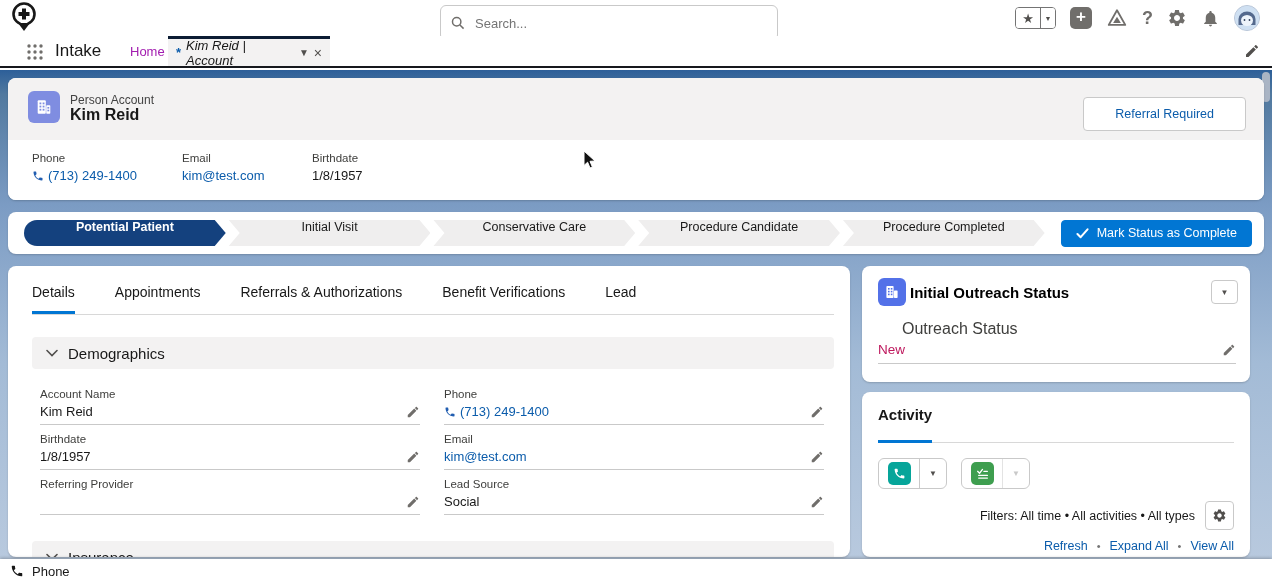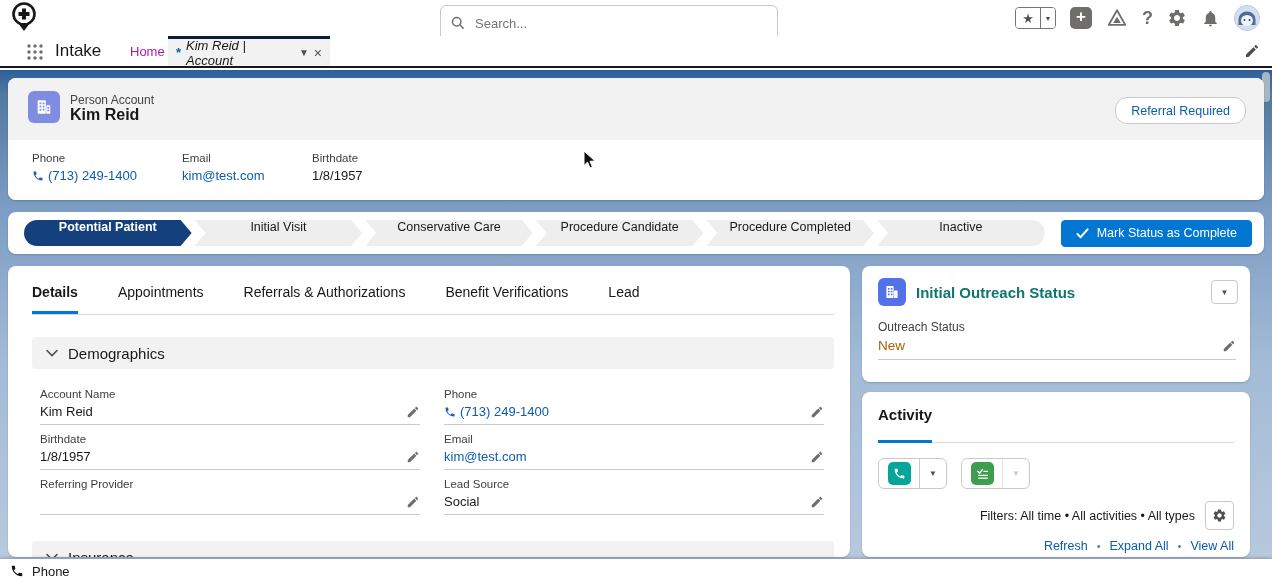--- a/index.html
+++ b/index.html
@@ -40,62 +40,62 @@
     background:linear-gradient(180deg,#2d5f99 0%,#51799f 5%,#7c9cc4 28%,#a3bbd6 60%,#b8c9de 100%); }
   .card { position:absolute; background:#fff; border-radius:8px; box-shadow:0 1px 2px rgba(0,0,0,.18); }
   .scroll-thumb { position:absolute; right:2px; top:2px; width:8px; height:30px; border-radius:4px; background:#a9b4c4; }
   
   .rec-card { left:8px; top:8px; width:1256px; height:122px; }
   .rec-top { height:62px; background:#f3f2f2; border-radius:8px 8px 0 0; position:relative; }
   .rec-bot { height:60px; background:#fff; border-radius:0 0 8px 8px; position:relative; }
   .entity-icon { position:absolute; left:20px; top:13px; width:32px; height:32px; border-radius:6px; background:#7f8de1; display:flex; align-items:center; justify-content:center; }
   .entity-label { position:absolute; left:62px; top:15px; font-size:12px; color:#444; }
   .rec-name { position:absolute; left:62px; top:28px; font-size:16px; font-weight:bold; color:#181818; }
-  .btn-neutral { position:absolute; right:18px; top:19px; height:27px; padding:0 15px; background:#fff;
-    border:1px solid #c9c9c9; border-radius:12px; color:#0b5cab; font-size:12.5px; display:flex; align-items:center; }
+  .btn-neutral { position:absolute; right:18px; top:19px; height:34px; padding:0 31px; background:#fff;
+    border:1px solid #c9c9c9; border-radius:4px; color:#0b5cab; font-size:12.5px; display:flex; align-items:center; }
   .rec-fields { display:flex; padding:12px 0 0 24px; }
   .rec-field .fl { font-size:11.5px; color:#3e3e3c; margin-bottom:4px; }
   .rec-field .fv { font-size:13px; color:#181818; display:flex; align-items:center; gap:4px; }
   .rec-field .fv.link { color:#0b5cab; }
   .rf-phone { width:150px; } .rf-email { width:130px; }
   
   .path-card { left:8px; top:142px; width:1256px; height:42px; display:flex; align-items:center; padding:0 12px 0 16px; }
   .path-track { flex:1; display:flex; gap:3px; margin-right:16px; }
   .stage { flex:1; height:26px; display:flex; justify-content:center;
     background:#efeeee; color:#181818; font-size:12.5px;
     clip-path:polygon(0 0, calc(100% - 11px) 0, 100% 50%, calc(100% - 11px) 100%, 0 100%, 11px 50%); }
   .stage.first { border-radius:13px 0 0 13px; clip-path:polygon(0 0, calc(100% - 11px) 0, 100% 50%, calc(100% - 11px) 100%, 0 100%); }
   .stage.last { border-radius:0 13px 13px 0; clip-path:polygon(0 0, 100% 0, 100% 100%, 0 100%, 11px 50%); }
   .stage.current { background:#14417e; color:#fff; font-weight:bold; }
   .btn-brand { height:27px; padding:0 14px; background:#0176d3; border:1px solid #0176d3; border-radius:4px;
     color:#fff; font-size:12.5px; display:flex; align-items:center; gap:8px; white-space:nowrap; }
   
   .left-card { left:8px; top:196px; width:842px; height:291px; overflow:hidden; }
   .rtabs { display:flex; gap:40px; margin:0 16px 0 24px; border-bottom:1px solid #d8d8d8; padding-top:18px; }
   .rtab { font-size:14px; color:#181818; padding-bottom:11px; border-bottom:3px solid transparent; }
-  .rtab.active { font-weight:bold; border-bottom-color:#0176d3; }
+  .rtab.active { font-weight:normal; border-bottom-color:#0176d3; }
   .section-bar { margin:22px 16px 0 24px; height:32px; background:#f3f2f2; border-radius:4px;
     display:flex; align-items:center; gap:10px; padding-left:14px; font-size:15px; color:#181818; }
   .fields-grid { margin:19px 26px 0 32px; display:grid; grid-template-columns:1fr 1fr; column-gap:24px; row-gap:8px; }
   .dfield .fl { font-size:11.5px; color:#3e3e3c; margin-bottom:4px; }
   .dfield .frow { display:flex; align-items:flex-end; justify-content:space-between; border-bottom:1px solid #c9c9c9; padding-bottom:5px; min-height:21px; }
   .dfield .fv { font-size:13px; color:#181818; display:flex; align-items:center; gap:4px; }
   .dfield .fv.link { color:#0b5cab; }
   .pencil-btn { background:none; border:none; padding:0; display:flex; }
   
   .or-card { left:862px; top:196px; width:388px; height:116px; }
   .or-head { display:flex; align-items:center; padding:12px 12px 0 16px; }
   .or-icon { width:28px; height:28px; border-radius:6px; background:#5371e8; display:flex; align-items:center; justify-content:center; }
-  .or-title { margin-left:10px; font-size:15px; font-weight:bold; color:#0f766e; }
+  .or-title { margin-left:4px; font-size:15px; font-weight:bold; color:#000000; }
   .or-drop { margin-left:auto; width:27px; height:24px; border:1px solid #c9c9c9; border-radius:4px; background:#fff;
     display:flex; align-items:center; justify-content:center; font-size:8px; color:#514f4d; }
   .or-field { margin:14px 14px 0 16px; }
-  .or-field .fl { font-size:12px; color:#3e3e3c; margin-bottom:4px; }
+  .or-field .fl { font-size:16px; color:#3e3e3c; margin-bottom:4px;margin-left:24px; }
   .or-field .frow { display:flex; align-items:flex-end; justify-content:space-between; border-bottom:1px solid #c9c9c9; padding-bottom:6px; }
-  .or-field .fv { font-size:13.5px; color:#a16207; }
+  .or-field .fv { font-size:13.5px; color:#be185d; }
   .act-card { left:862px; top:322px; width:388px; height:165px; overflow:hidden; }
   .act-head { margin:14px 16px 0 16px; border-bottom:1px solid #d8d8d8; }
   .act-title { display:inline-block; font-size:15px; font-weight:bold; color:#181818; padding-bottom:17px; border-bottom:3px solid #0176d3; margin-bottom:-1px; }
   .act-btn-row { display:flex; gap:14px; margin:15px 0 0 16px; }
   .seg-group { display:flex; border:1px solid #c9c9c9; border-radius:6px; overflow:hidden; height:31px; background:#fff; }
   .seg-main { display:flex; align-items:center; justify-content:center; width:41px; border-right:1px solid #c9c9c9; }
   .seg-main.soft { border-right:1px solid #e3e3e3; }
   .seg-drop { width:26px; display:flex; align-items:center; justify-content:center; font-size:8px; color:#514f4d; }
   .seg-drop.disabled { color:#c9c9c9; }
   .action-sq { width:23px; height:23px; border-radius:5px; display:flex; align-items:center; justify-content:center; }
@@ -252,23 +252,20 @@
         </div>
       <div class="stage">
           <span>Conservative Care</span>
         </div>
       <div class="stage">
           <span>Procedure Candidate</span>
         </div>
       <div class="stage">
           <span>Procedure Completed</span>
         </div>
-      <div class="stage last">
-          <span>Inactive</span>
-        </div>
     </div>
     <button class="btn-brand">
       <svg width="13" height="11" viewBox="0 0 14 12">
         <polyline points="1.5,6.5 5,10 12.5,1.5" fill="none" stroke="#fff" stroke-width="2.2" stroke-linecap="round" stroke-linejoin="round"></polyline>
       </svg>
       <span>Mark Status as Complete</span>
     </button>
   </div>
 
   <div class="card left-card">

